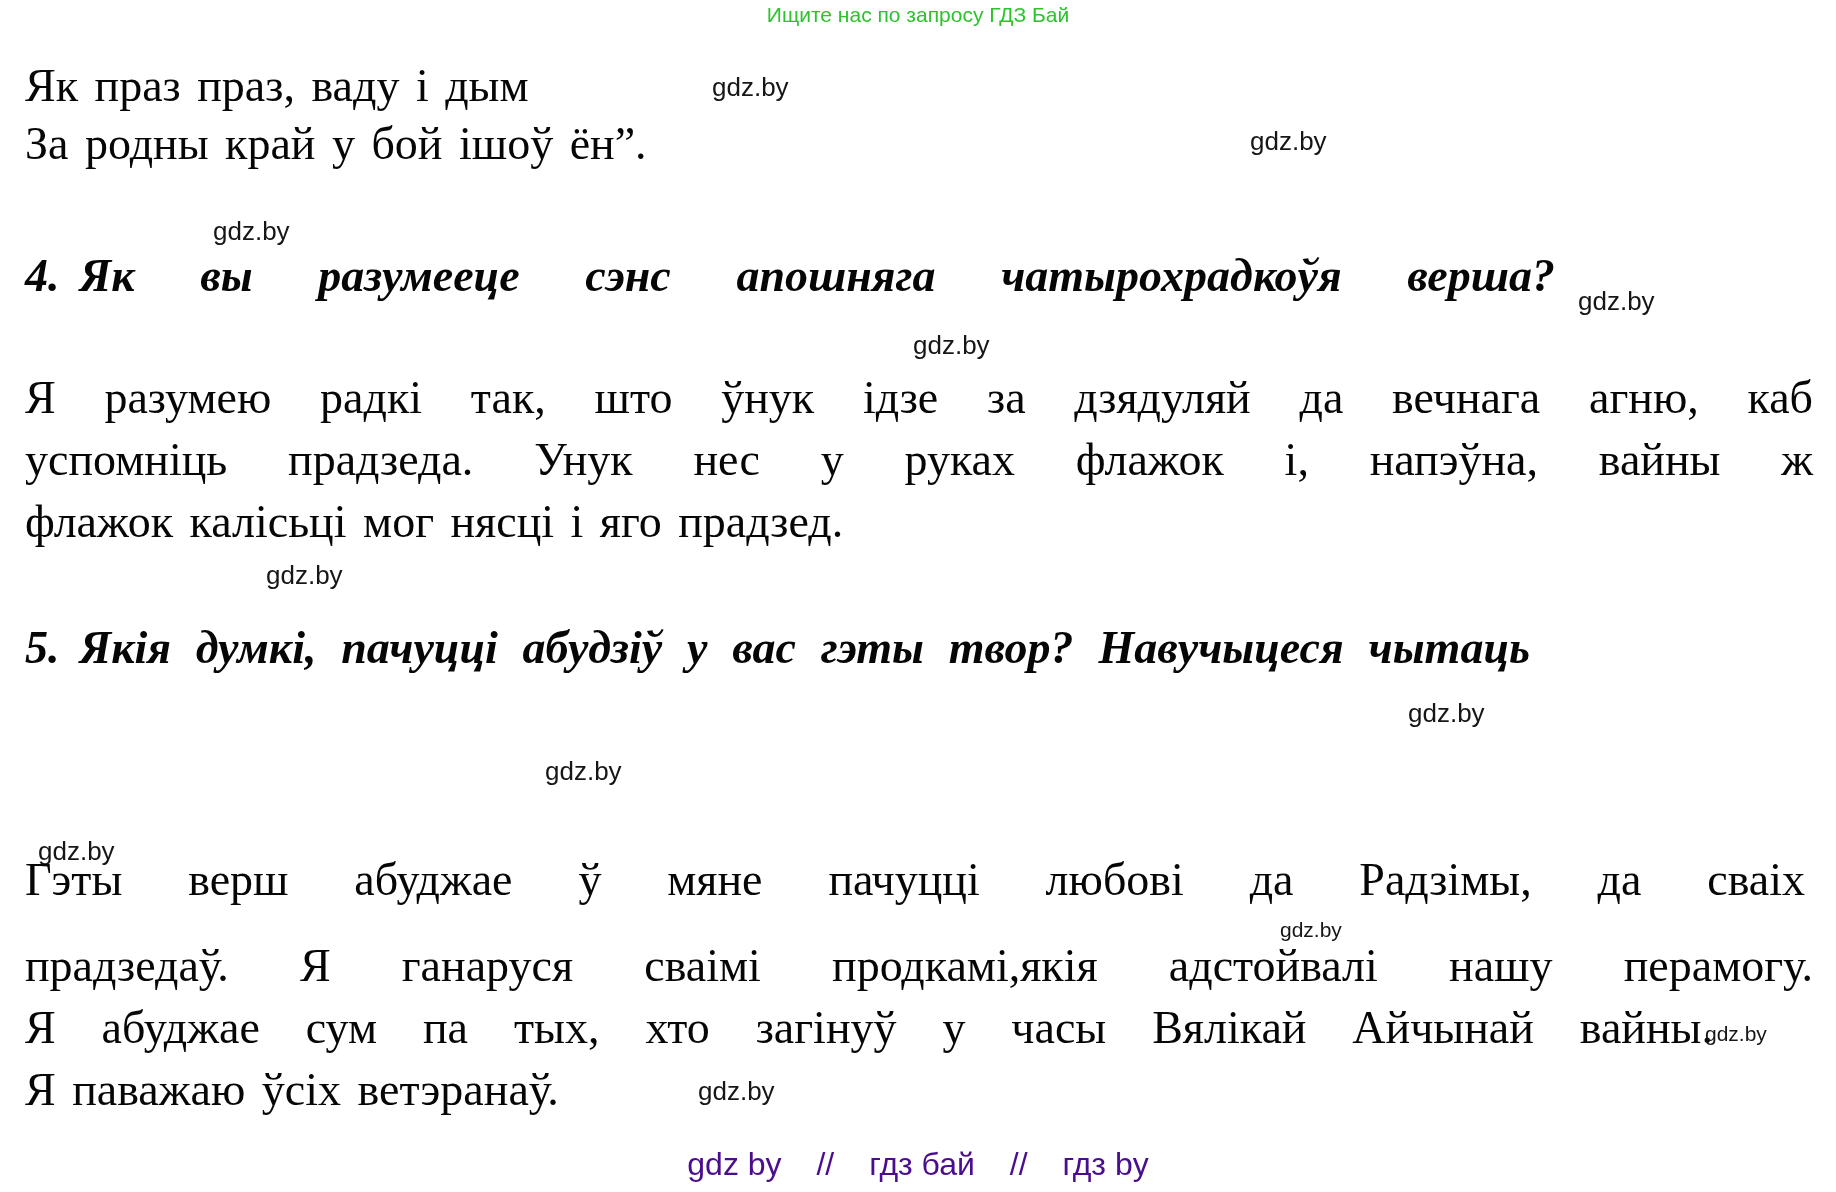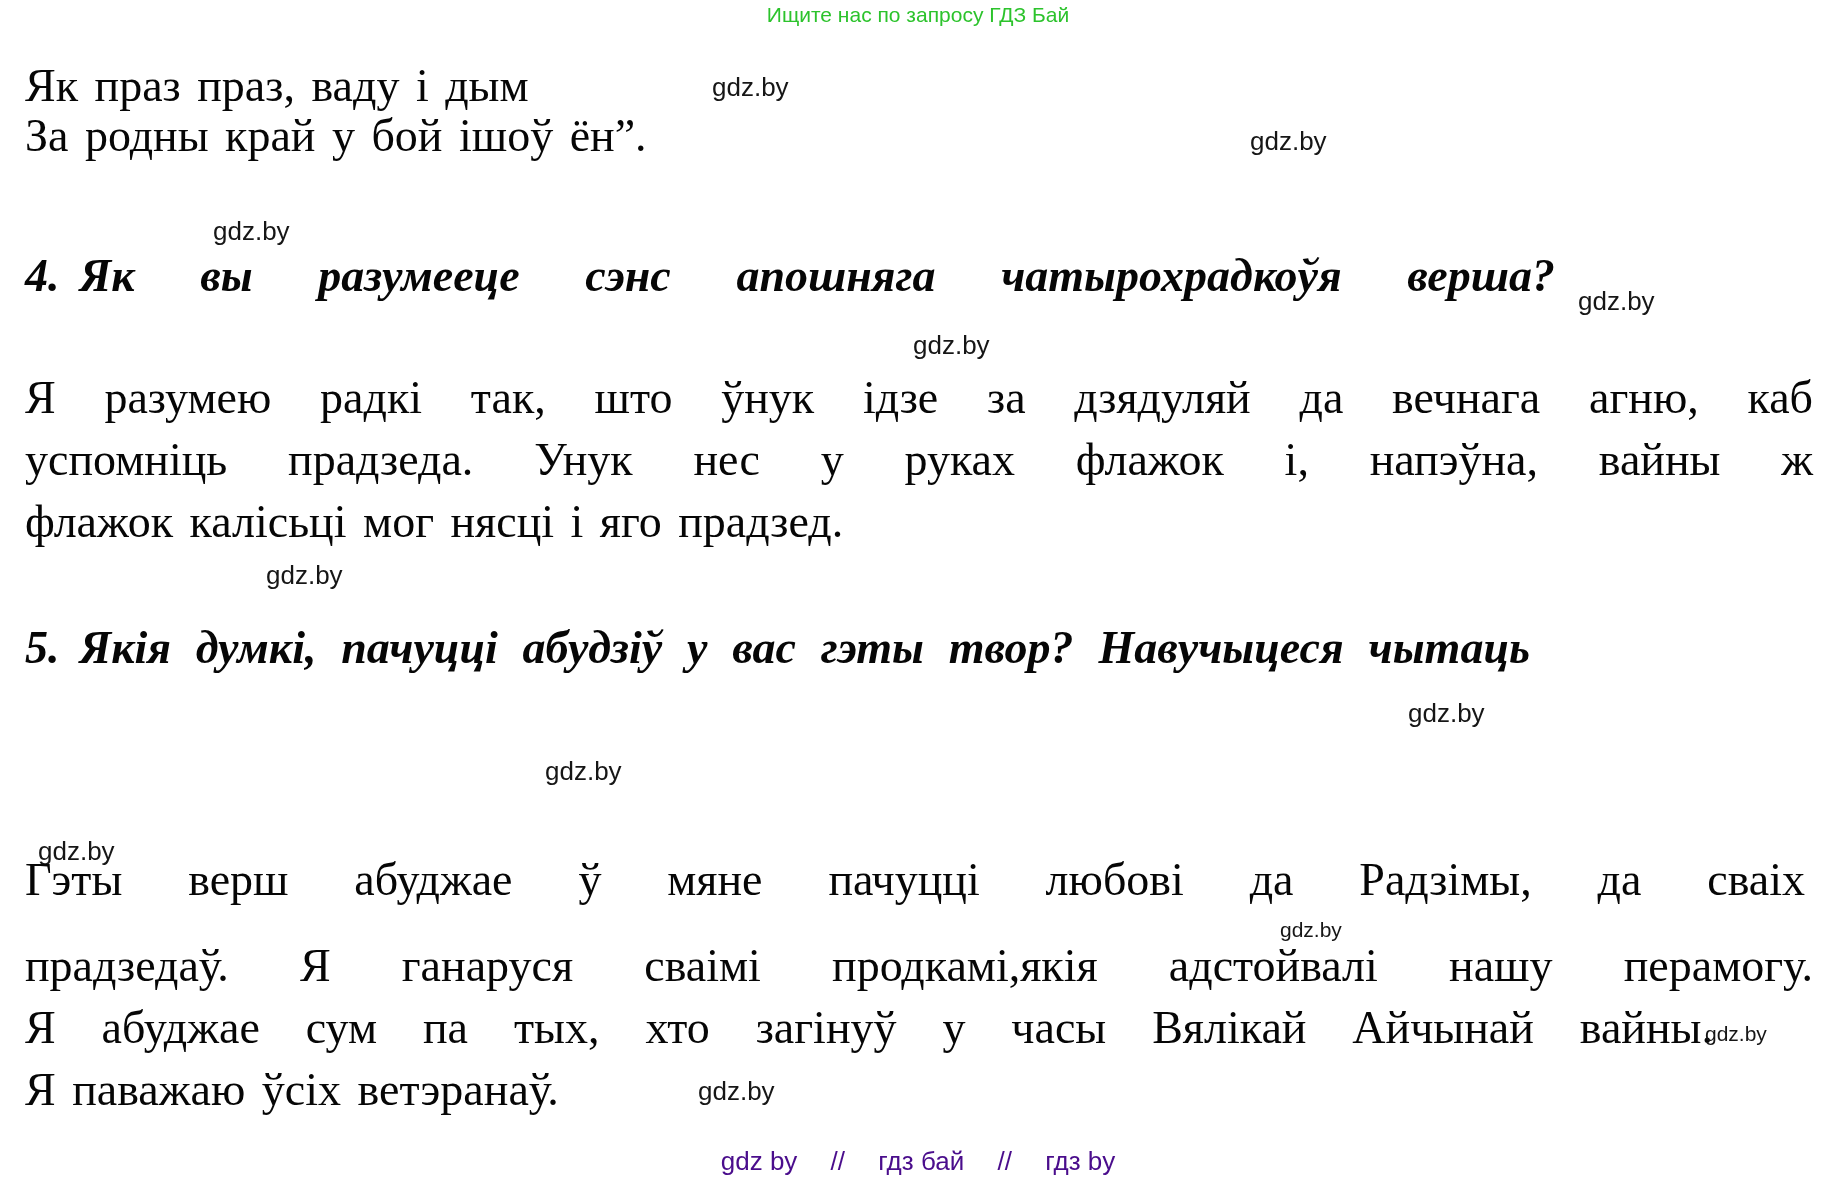--- a/index.html
+++ b/index.html
@@ -20,37 +20,37 @@
   .qnum { margin-right:20px; }
 
   .wm {
     position:absolute; font-family:"Liberation Sans", sans-serif;
     font-size:26px; color:#161616; white-space:nowrap;
   }
   .wm-small { font-size:21px; }
 
   .footer {
     position:absolute; top:1146px; left:0; width:100%; text-align:center;
-    font-family:"Liberation Sans", sans-serif; font-size:26px;
+    font-family:"Liberation Sans", sans-serif; font-size:32px;
     color:var(--footer-color, #4a0d8c);
   }
   .footer span { margin:0 13px; }
   .footer .link { cursor:pointer; }
 </style>
 </head>
 <body>
 
 <div class="page">
 
   <div class="promo">Ищите нас по запросу ГДЗ Бай</div>
 
   <div class="serif-line" style="left:25px; top:58px;">Як праз праз, ваду і дым</div>
   <div class="wm" style="left:712px; top:72px;">gdz.by</div>
 
-  <div class="serif-line" style="left:25px; top:108px;text-align:center;">За родны край у бой ішоў ён”.</div>
+  <div class="serif-line" style="left:25px; top:116px;text-align:center;">За родны край у бой ішоў ён”.</div>
   <div class="wm" style="left:1250px; top:126px;">gdz.by</div>
 
   <div class="wm" style="left:213px; top:216px;">gdz.by</div>
 
   <div class="serif-line bolditalic just" style="left:25px; top:248px; width:1530px;">
     <span class="qnum">4.</span><span>Як вы разумееце сэнс апошняга чатырохрадкоўя верша?</span>
   </div>
   <div class="wm" style="left:1578px; top:286px;">gdz.by</div>
 
   <div class="wm" style="left:913px; top:330px;">gdz.by</div>

